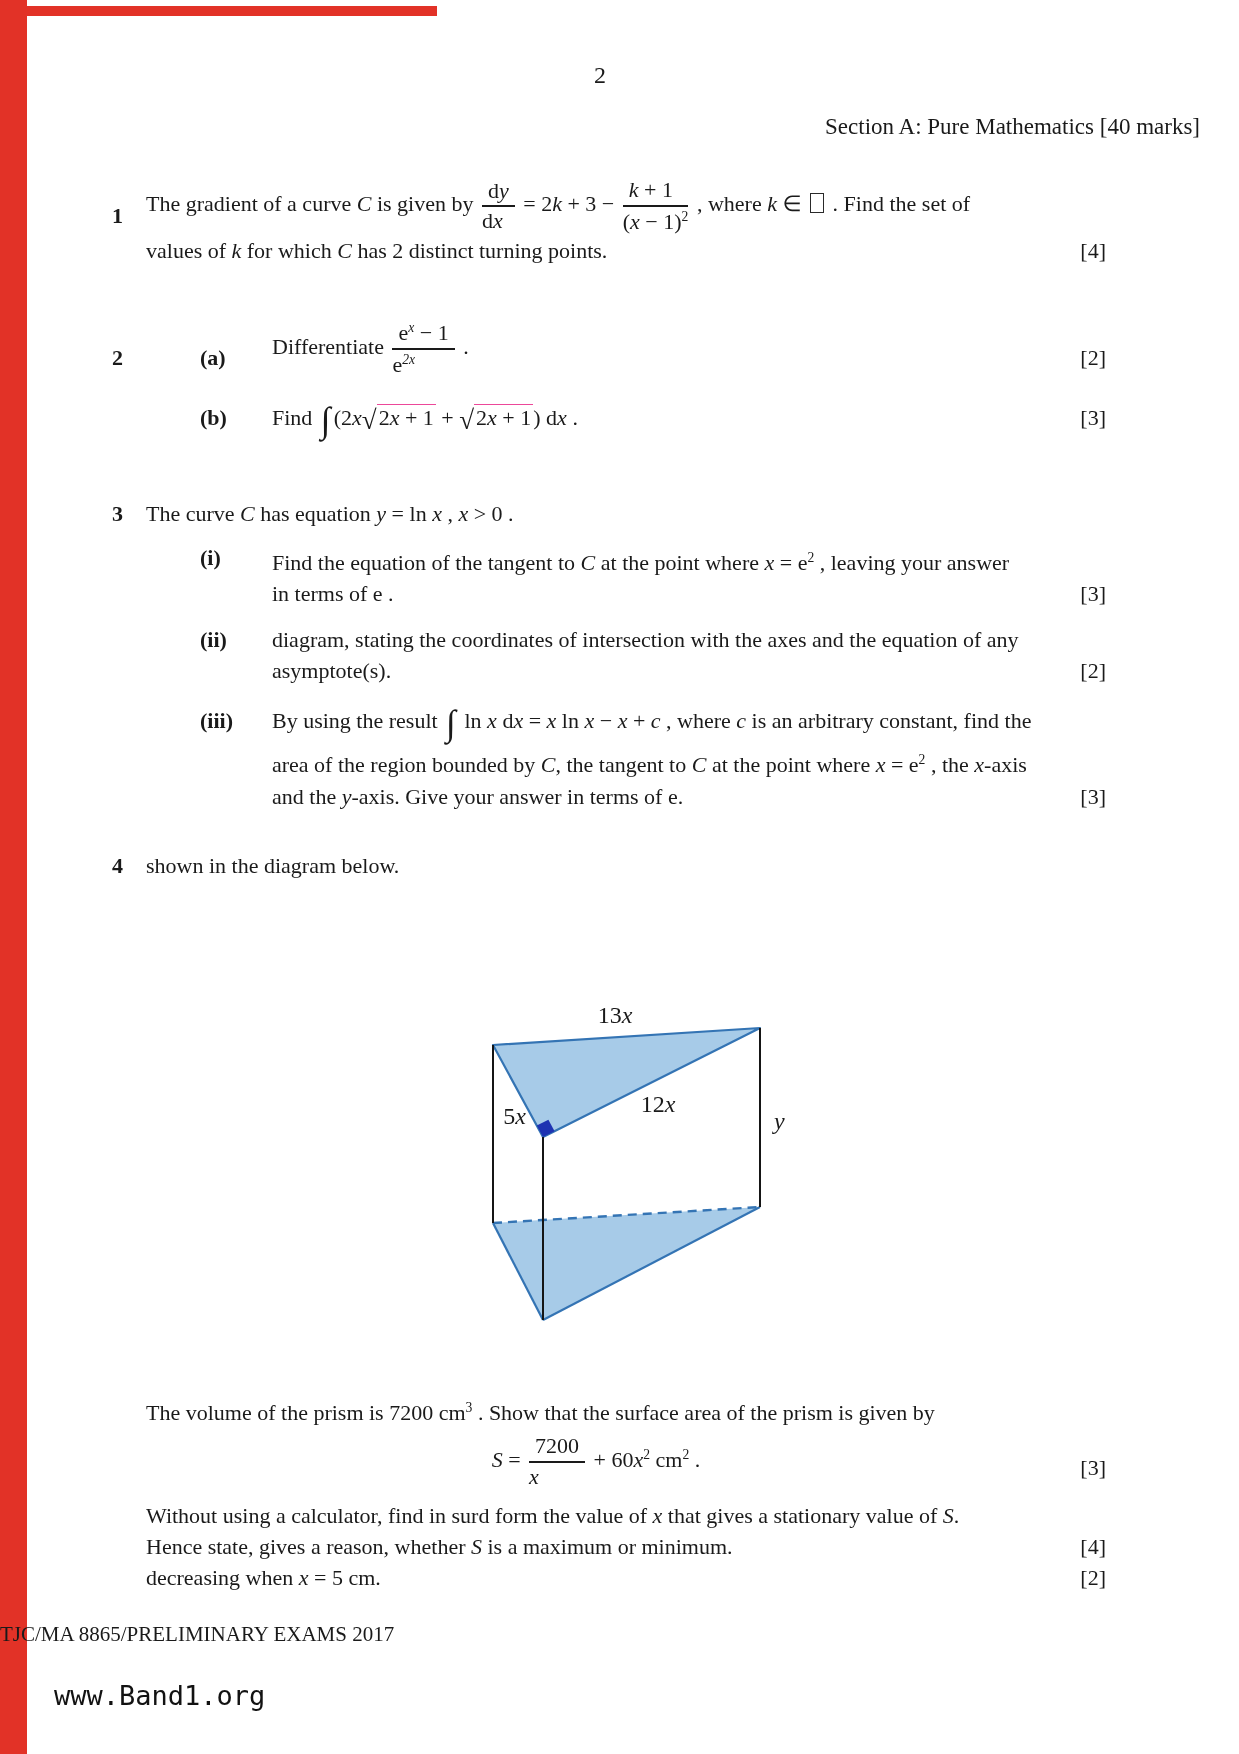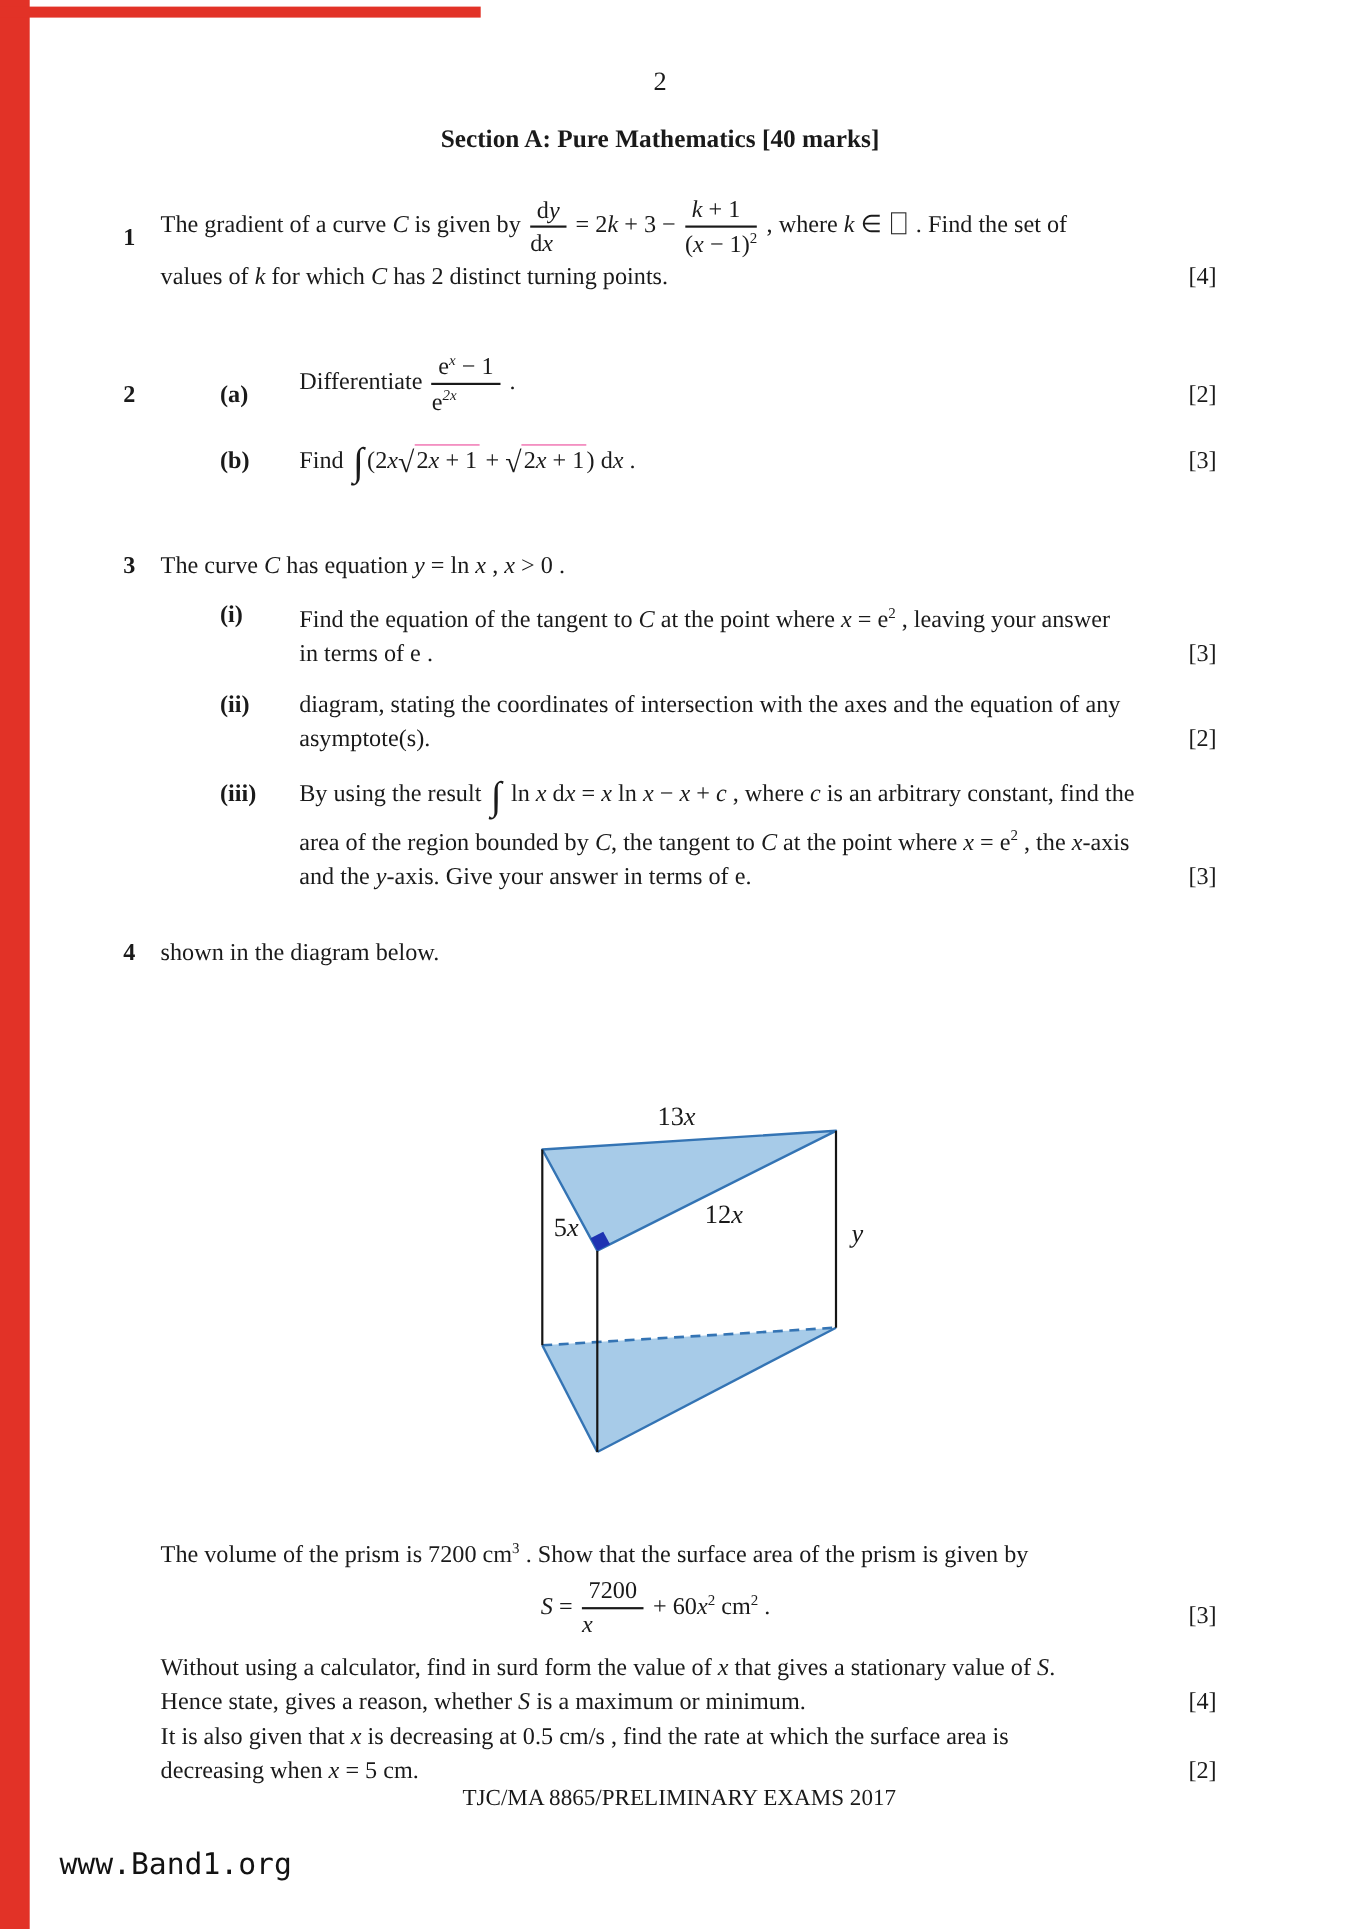--- a/index.html
+++ b/index.html
@@ -5,21 +5,21 @@
   html,body { margin:0; padding:0; }
   body {
     width:1239px; height:1754px; position:relative; background:#ffffff;
     font-family:"Liberation Serif", serif; color:#1a1a1a; overflow:hidden;
   }
   
   .redbar-left { position:absolute; left:0; top:0; width:27px; height:1754px; background:#e23227; }
   .redbar-top  { position:absolute; left:0; top:6px; width:437px; height:10px; background:#e23227; }
 
   .pagenum { position:absolute; top:62px; left:0; width:1200px; text-align:center; font-size:24px; }
-  .title   { position:absolute; top:114px; left:0; width:1200px; text-align:center; font-size:23px; font-weight:bold; }
+  .title   { position:absolute; top:114px; left:0; width:1200px; text-align:right; font-size:23px; font-weight:normal; }
 
   .qblock { position:absolute; left:112px; width:994px; font-size:22px; line-height:31px; }
   .qnum   { position:absolute; left:0; font-weight:bold; }
   .qtext  { margin-left:34px; }
   .part   { position:relative; }
   .plabel { position:absolute; left:88px; top:0; font-weight:bold; }
   .ptext  { margin-left:160px; }
   .line   { white-space:nowrap; }
   .marks  { float:right; }
 
@@ -42,21 +42,21 @@
   #q3 .part-ii { margin-top:15px; }
   #q3 .part-iii{ margin-top:19px; }
   #q3 .part-iii .l2 { margin-top:8px; }
   #q4intro { top:850px; }
   #q4vol { top:1392px; }
   .formula-line { text-align:center; position:relative; margin-top:6px; padding-right:60px; }
   .formula-line .marks { float:none; position:absolute; right:0; top:18px; }
   #q4without { top:1500px; }
   #q4given { top:1562px; }
 
-  .footer { position:absolute; top:1622px; left:0; width:1235px; text-align:center; font-size:21px; }
+  .footer { position:absolute; top:1622px; left:0; width:1235px; font-size:21px; }
   .watermark { position:absolute; top:1680px; left:54px; font-family:"DejaVu Sans Mono", monospace; font-size:27px; color:#121212; }
 
   #prism { position:absolute; left:430px; top:995px; }
   #prism text { font-size:24px; fill:#1a1a1a; }
   #prism .v { font-style:italic; }
 </style>
 </head>
 <body>
 
 <div class="redbar-left"></div>
@@ -174,21 +174,20 @@
     <div class="line"><span>Without using a calculator, find in surd form the value of </span><span class="v">x</span><span> that gives a stationary value of </span><span class="v">S</span><span>.</span></div>
     <div class="line">
       <span class="marks">[4]</span>
       <span><span>Hence state, gives a reason, whether </span><span class="v">S</span><span> is a maximum or minimum.</span></span>
     </div>
   </div>
 </div>
 
 <div class="qblock" id="q4given">
   <div class="qtext">
-    <div class="line"><span>It is also given that </span><span class="v">x</span><span> is decreasing at 0.5 cm/s , find the rate at which the surface area is</span></div>
     <div class="line">
       <span class="marks">[2]</span>
       <span><span>decreasing when </span><span class="v">x</span><span> = 5 cm.</span></span>
     </div>
   </div>
 </div>
 
 <div class="footer">TJC/MA 8865/PRELIMINARY EXAMS 2017</div>
 <div class="watermark">www.Band1.org</div>
 

